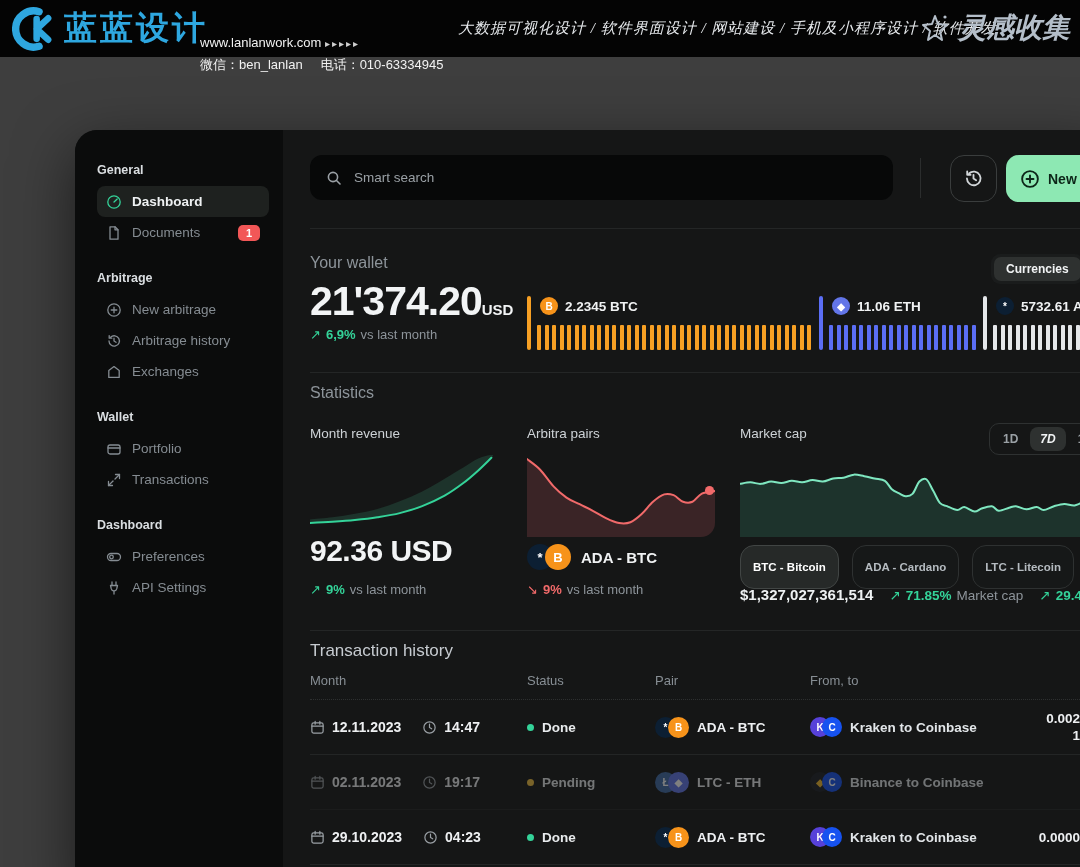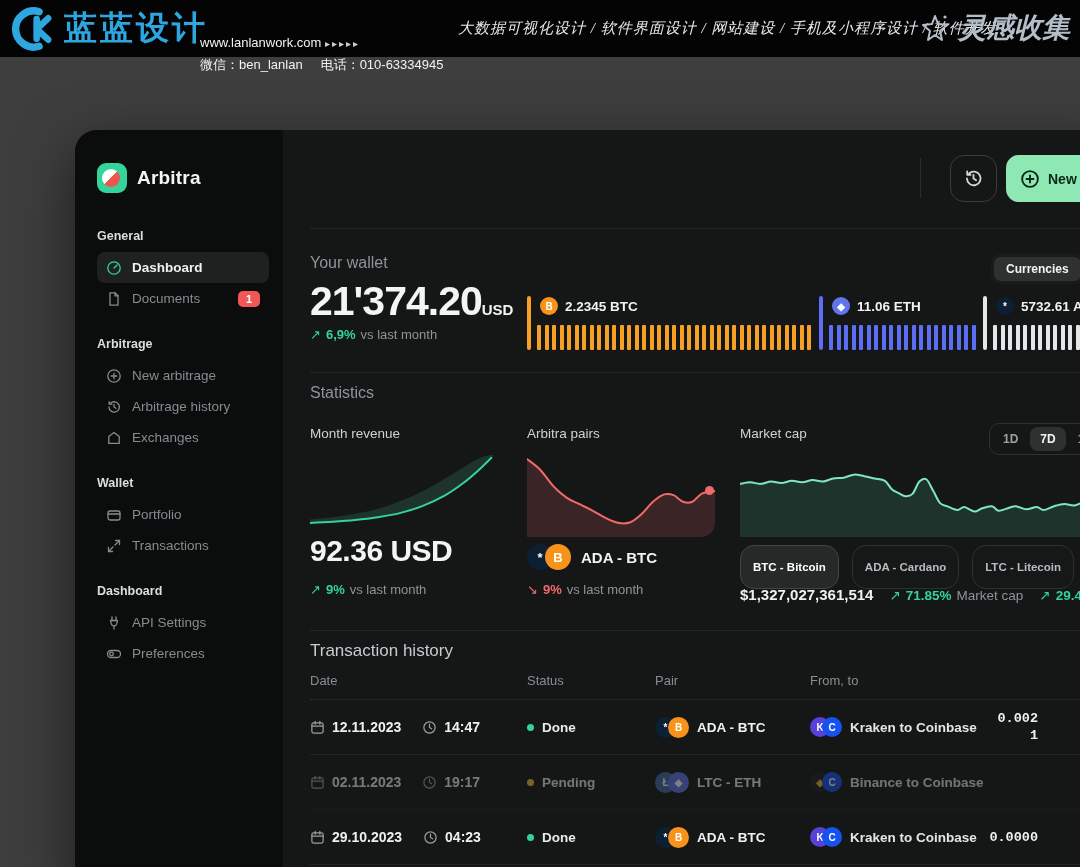--- a/index.html
+++ b/index.html
@@ -89,21 +89,21 @@
   .mr-chg{position:absolute;left:27px;top:452px;}
   .tp-pair{position:absolute;left:244px;top:414px;display:flex;align-items:center;gap:10px;
     color:#f0f2f3;font-size:15px;font-weight:bold;}
   .coin.md{width:26px;height:26px;font-size:13px;}
   .pair-ic .coin+.coin{margin-left:-8px;}
   .pair-ic{display:flex;}
   .tp-chg{position:absolute;left:244px;top:452px;}
   .mc-ranges{position:absolute;left:706px;top:293px;border:1px solid #2e3131;border-radius:10px;
     padding:3px;display:flex;gap:2px;white-space:nowrap;}
   .mc-ranges span{padding:5px 10px;border-radius:8px;font-size:12px;font-weight:bold;color:#9aa0a5;cursor:pointer;}
-  .mc-ranges span.on{background:#2e3130;color:#f1f3f4;}
+  .mc-ranges span.on{background:#2e3130;color:#f1f3f4;font-style:italic;}
   .mc-pills{position:absolute;left:457px;top:415px;display:flex;gap:13px;white-space:nowrap;}
   .mc-pill{height:26px;display:flex;align-items:center;padding:8px 12px;border-radius:14px;
     border:1px solid #2e3131;background:#161818;color:#b5bbc0;font-size:11.5px;font-weight:bold;cursor:pointer;}
   .mc-pill.on{background:#262928;border-color:#414544;color:#fff;}
   .mc-stats{position:absolute;left:457px;top:456px;display:flex;align-items:baseline;gap:16px;white-space:nowrap;}
   .mc-cap{color:#eef1f2;font-size:15px;font-weight:bold;}
   .mc-stats .chg{font-size:13.5px;}
   
   .tx-title{position:absolute;left:27px;top:511px;color:#c6cbd0;font-size:17px;}
   .tx-head{position:absolute;left:27px;top:543px;width:770px;height:26px;border-bottom:1px dotted #2e3030;}
@@ -116,21 +116,21 @@
   .cell .g-icon{width:15px;height:15px;color:#9aa0a5;}
   .cell .g-icon svg{width:15px;height:15px;stroke:currentColor;fill:none;stroke-width:1.3;stroke-linecap:round;}
   .c-date{left:0;gap:7px;font-size:14px;}
   .c-date .t{margin-left:14px;}
   .c-status{left:217px;font-weight:600;color:#e7eaec;justify-content:center;}
   .dot{width:7px;height:7px;border-radius:50%;display:inline-block;}
   .c-pair{left:345px;font-weight:bold;}
   .coin.xs{width:21px;height:21px;font-size:10px;}
   .c-route{left:500px;font-weight:600;color:#e2e6e9;}
   .coin.xxs{width:20px;height:20px;font-size:10px;}
-  .c-amt{left:653px;width:75px;flex-direction:column;justify-content:center;align-items:flex-end;gap:2px;font-size:13.5px;font-family:Liberation Mono, monospace;}
+  .c-amt{left:695px;width:75px;flex-direction:column;justify-content:center;align-items:flex-end;gap:2px;font-size:13.5px;}
   .c-amt div{line-height:15px;}
   
   .c-btc{background:#f7931a;} .c-eth{background:#6275e8;} .c-ada{background:#0c1f33;}
   .c-ltc{background:#3f6aa6;} .c-kraken{background:#5741d9;} .c-coinbase{background:#1652f0;}
   .c-binance{background:#1d2026;color:#f3ba2f;}
 </style>
 </head>
 <body>
 
 <div class="banner">
@@ -154,26 +154,20 @@
       <path d="M16 4l3 8 9 1-7 6 2 9-7-5-7 5 2-9-7-6 9-1z" stroke-linejoin="round"></path>
       <circle cx="26" cy="5" r="1.6" fill="#b4bec9" stroke="none"></circle>
     </svg>
     <span>灵感收集</span>
   </div>
 </div>
 
 <div class="card">
 
   <div class="sidebar">
-    <div class="logo-row">
-      <div class="logo-mark">
-          <i></i>
-        </div>
-      <span class="logo-text">Arbitra</span>
-    </div>
     <div id="side-sections">
         <div class="side-section">
           <div class="side-label">General</div>
           <div class="side-item active">
       <span class="s-icon"><svg viewBox="0 0 16 16">
                 <circle cx="8" cy="8" r="6.2"></circle>
                 <path d="M8 8l3.2-3"></path>
               </svg></span>
       <span>Dashboard</span>
       </div>
@@ -226,39 +220,46 @@
                 <path d="M6.5 13.5h-4V9.5"></path>
                 <path d="M2.5 13.5L7 9"></path>
               </svg></span>
       <span>Transactions</span>
       </div>
         </div>
         <div class="side-section">
           <div class="side-label">Dashboard</div>
           <div class="side-item">
       <span class="s-icon"><svg viewBox="0 0 16 16">
+                <rect x="1.5" y="4.5" width="13" height="7" rx="3.5"></rect>
+                <circle cx="5.5" cy="8" r="1.8"></circle>
+              </svg></span>
+      <span>Preferences</span>
+      </div>
+          <div class="side-item">
+      <span class="s-icon"><svg viewBox="0 0 16 16">
                 <path d="M6 2v3.5M10 2v3.5"></path>
                 <path d="M4.5 5.5h7l-.8 3.4a2.8 2.8 0 0 1-5.4 0z"></path>
                 <path d="M8 11.5V14"></path>
               </svg></span>
       <span>API Settings</span>
       </div>
-          <div class="side-item">
-      <span class="s-icon"><svg viewBox="0 0 16 16">
-                <rect x="1.5" y="4.5" width="13" height="7" rx="3.5"></rect>
-                <circle cx="5.5" cy="8" r="1.8"></circle>
-              </svg></span>
-      <span>Preferences</span>
-      </div>
         </div>
       </div>
   </div>
 
   <div class="main">
 
+    <div class="search">
+      <svg viewBox="0 0 16 16">
+          <circle cx="7" cy="7" r="4.6"></circle>
+          <path d="M10.5 10.5L14 14"></path>
+        </svg>
+      <input placeholder="Smart search" style="">
+    </div>
     <div class="tb-divider"></div>
     <div class="hist-btn">
       <svg viewBox="0 0 16 16">
         <path d="M3 8a5.2 5.2 0 1 0 1.6-3.8"></path>
           <path d="M3.2 2.6v2.6h2.6"></path>
           <path d="M8 5.2V8l2 1.3"></path>
         </svg>
     </div>
     <div class="new-btn">
       <svg viewBox="0 0 16 16">
@@ -447,21 +448,21 @@
       <span class="chg up">
         <span class="arr">↗</span>
         <span class="pct">29.40%</span>
 
       </span>
     </div>
     <div class="sep" style="top:500px"></div>
 
     <div class="tx-title">Transaction history</div>
     <div class="tx-head">
-      <span style="left:0">Date</span>
+      <span style="left:0">Month</span>
       <span style="left:217px">Status</span>
       <span style="left:345px">Pair</span>
       <span style="left:500px">From, to</span>
     </div>
     <div class="tx-rows" id="tx-rows">
         <div class="tx-row">
     <span class="cell c-date">
       <span class="g-icon"><svg viewBox="0 0 16 16">
                 <rect x="2" y="3" width="12" height="11" rx="2"></rect>
                 <path d="M2 6.5h12M5.5 1.5v3M10.5 1.5v3"></path>

